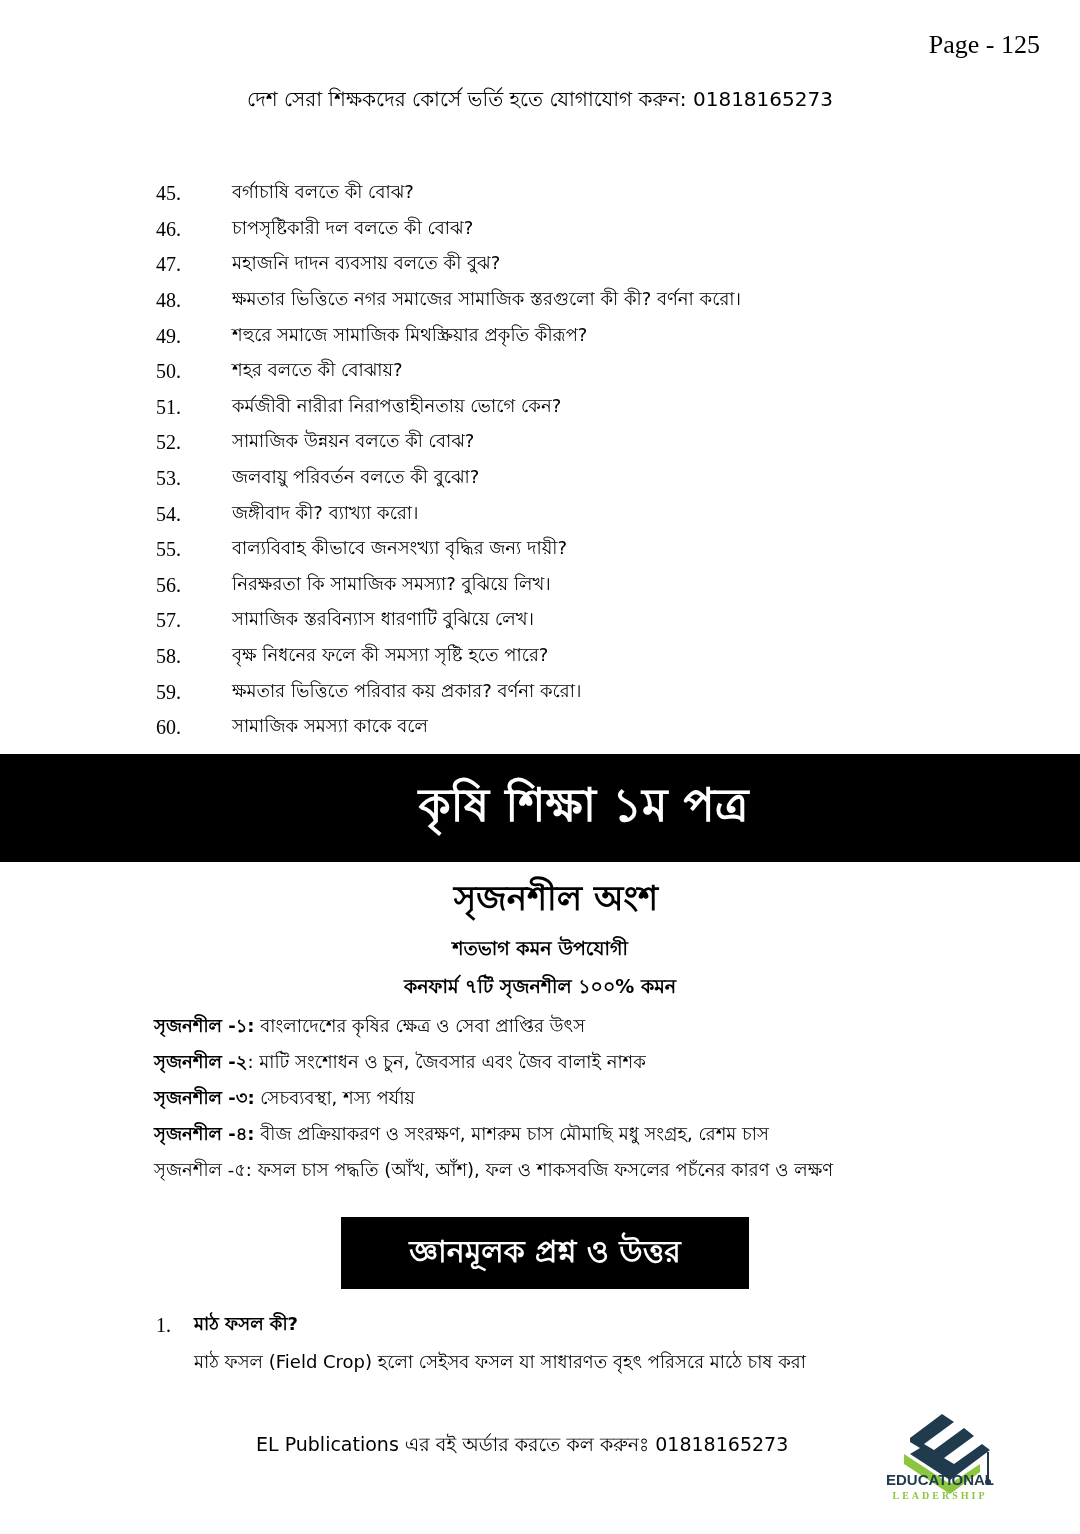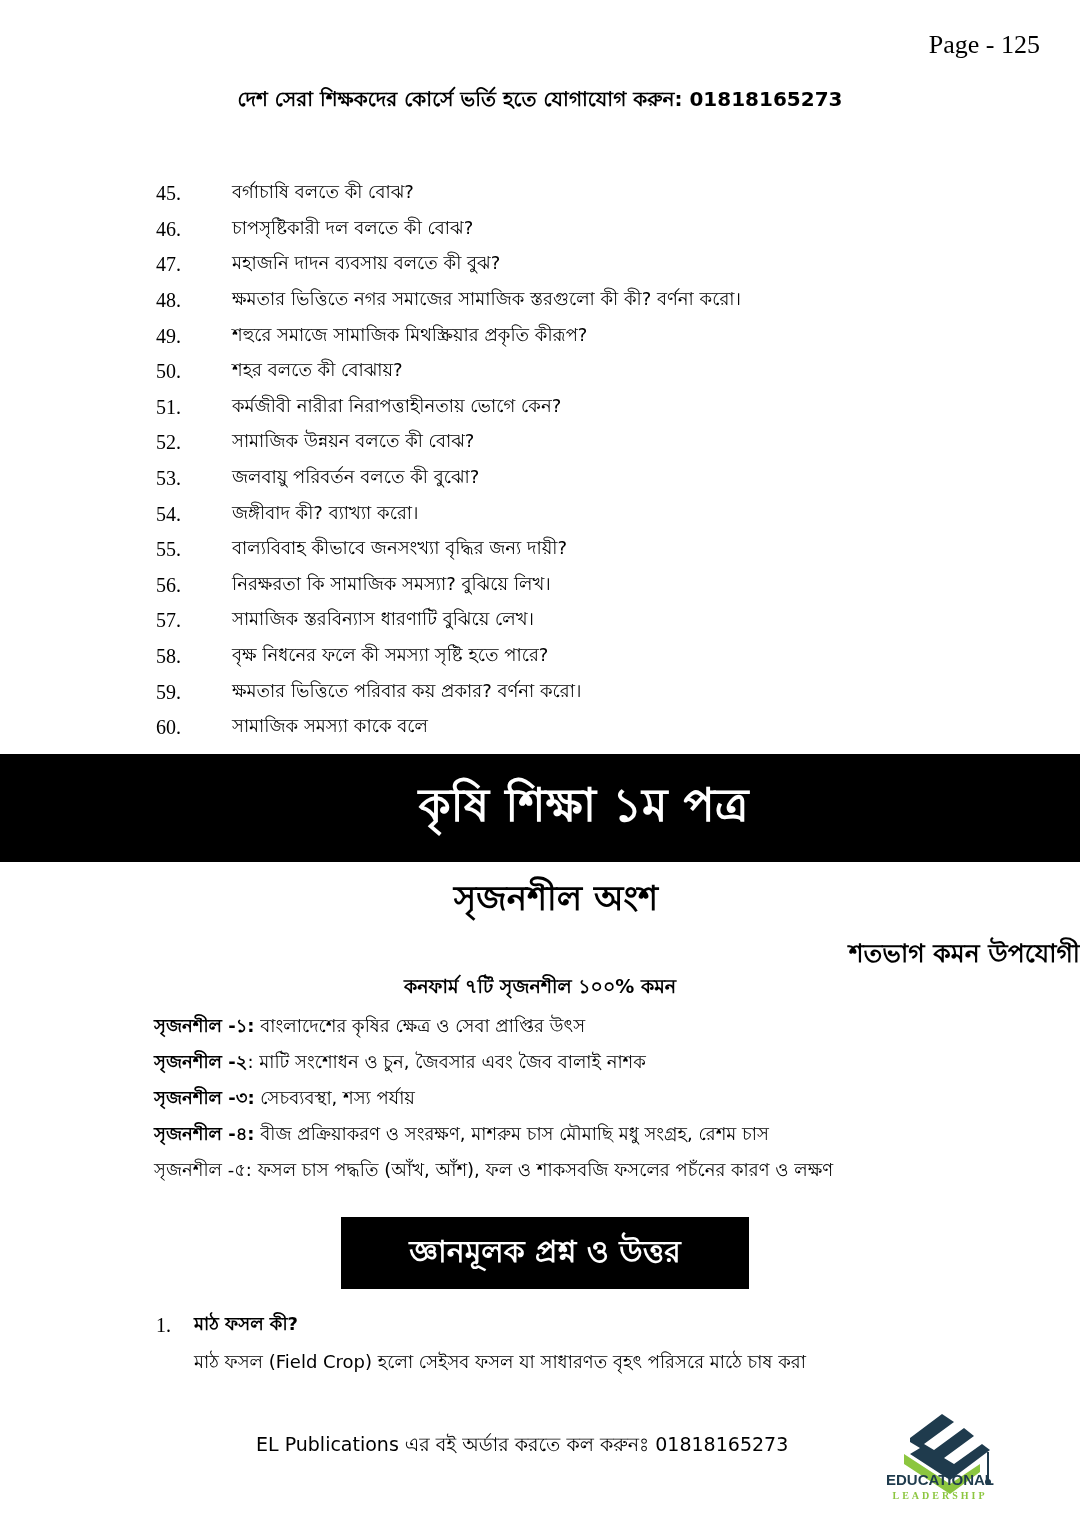--- a/index.html
+++ b/index.html
@@ -1,30 +1,30 @@
 <!DOCTYPE html>
 <html><head>
 <meta charset="utf-8">
 <style>
   html, body { margin:0; padding:0; background:#ffffff; }
   body { width:1080px; height:1534px; position:relative; overflow:hidden;
          font-family:"Liberation Serif","DejaVu Serif",serif; color:#000; }
   .page-num { position:absolute; top:30px; right:40px; font-size:26px; font-family:"Liberation Serif",serif; }
   .header-line { position:absolute; top:84px; left:0; width:1080px; text-align:center;
-                 font-size:20px; font-weight:bold; font-family:"DejaVu Sans",sans-serif; }
+                 font-size:20px; font-weight:normal; font-family:"DejaVu Sans",sans-serif; }
   .qlist { position:absolute; top:176px; left:156px; width:880px; }
   .qrow { display:flex; height:35.6px; align-items:center; font-size:19px; }
   .qnum { width:76px; font-family:"Liberation Serif",serif; font-size:20px; }
   .qtext { font-family:"DejaVu Sans",sans-serif; font-size:18px; }
   .banner { position:absolute; top:754px; left:0; width:1080px; height:108px; background:#000;
             color:#fff; display:flex; align-items:center; justify-content:center;
             font-size:46px; font-weight:bold; font-family:"DejaVu Sans",sans-serif; padding-left:87px; box-sizing:border-box; }
   .section-title { position:absolute; top:872px; left:16px; width:1080px; text-align:center;
                    font-size:34px; font-weight:bold; font-family:"DejaVu Sans",sans-serif; }
-  .sub1 { position:absolute; top:934px; left:0; width:1080px; text-align:right; font-size:25px; font-weight:bold; font-family:"DejaVu Sans",sans-serif; }
+  .sub1 { position:absolute; top:934px; left:0; width:1080px; text-align:center; font-size:19px; font-weight:bold; font-family:"DejaVu Sans",sans-serif; }
   .sub2 { position:absolute; top:972px; left:0; width:1080px; text-align:center; font-size:19px; font-weight:bold; font-family:"DejaVu Sans",sans-serif; }
   .topics { position:absolute; top:1008px; left:154px; width:770px; font-family:"DejaVu Sans",sans-serif; font-size:18px; line-height:36px; }
   .topics .lbl { font-weight:bold; }
   .box-title { position:absolute; top:1217px; left:341px; width:408px; height:72px; background:#000; color:#fff;
                display:flex; align-items:center; justify-content:center; font-size:30px; font-weight:bold; font-family:"DejaVu Sans",sans-serif; }
   .q1 { position:absolute; top:1310px; left:156px; width:800px; }
   .q1 .row1 { display:flex; align-items:center; font-size:19px; height:30px; }
   .q1 .n { width:38px; font-family:"Liberation Serif",serif; font-size:20px; }
   .q1 .qt { font-weight:bold; font-family:"DejaVu Sans",sans-serif; font-size:18px; }
   .q1 .ans { margin-left:38px; margin-top:8px; font-family:"DejaVu Sans",sans-serif; font-size:18px; }

